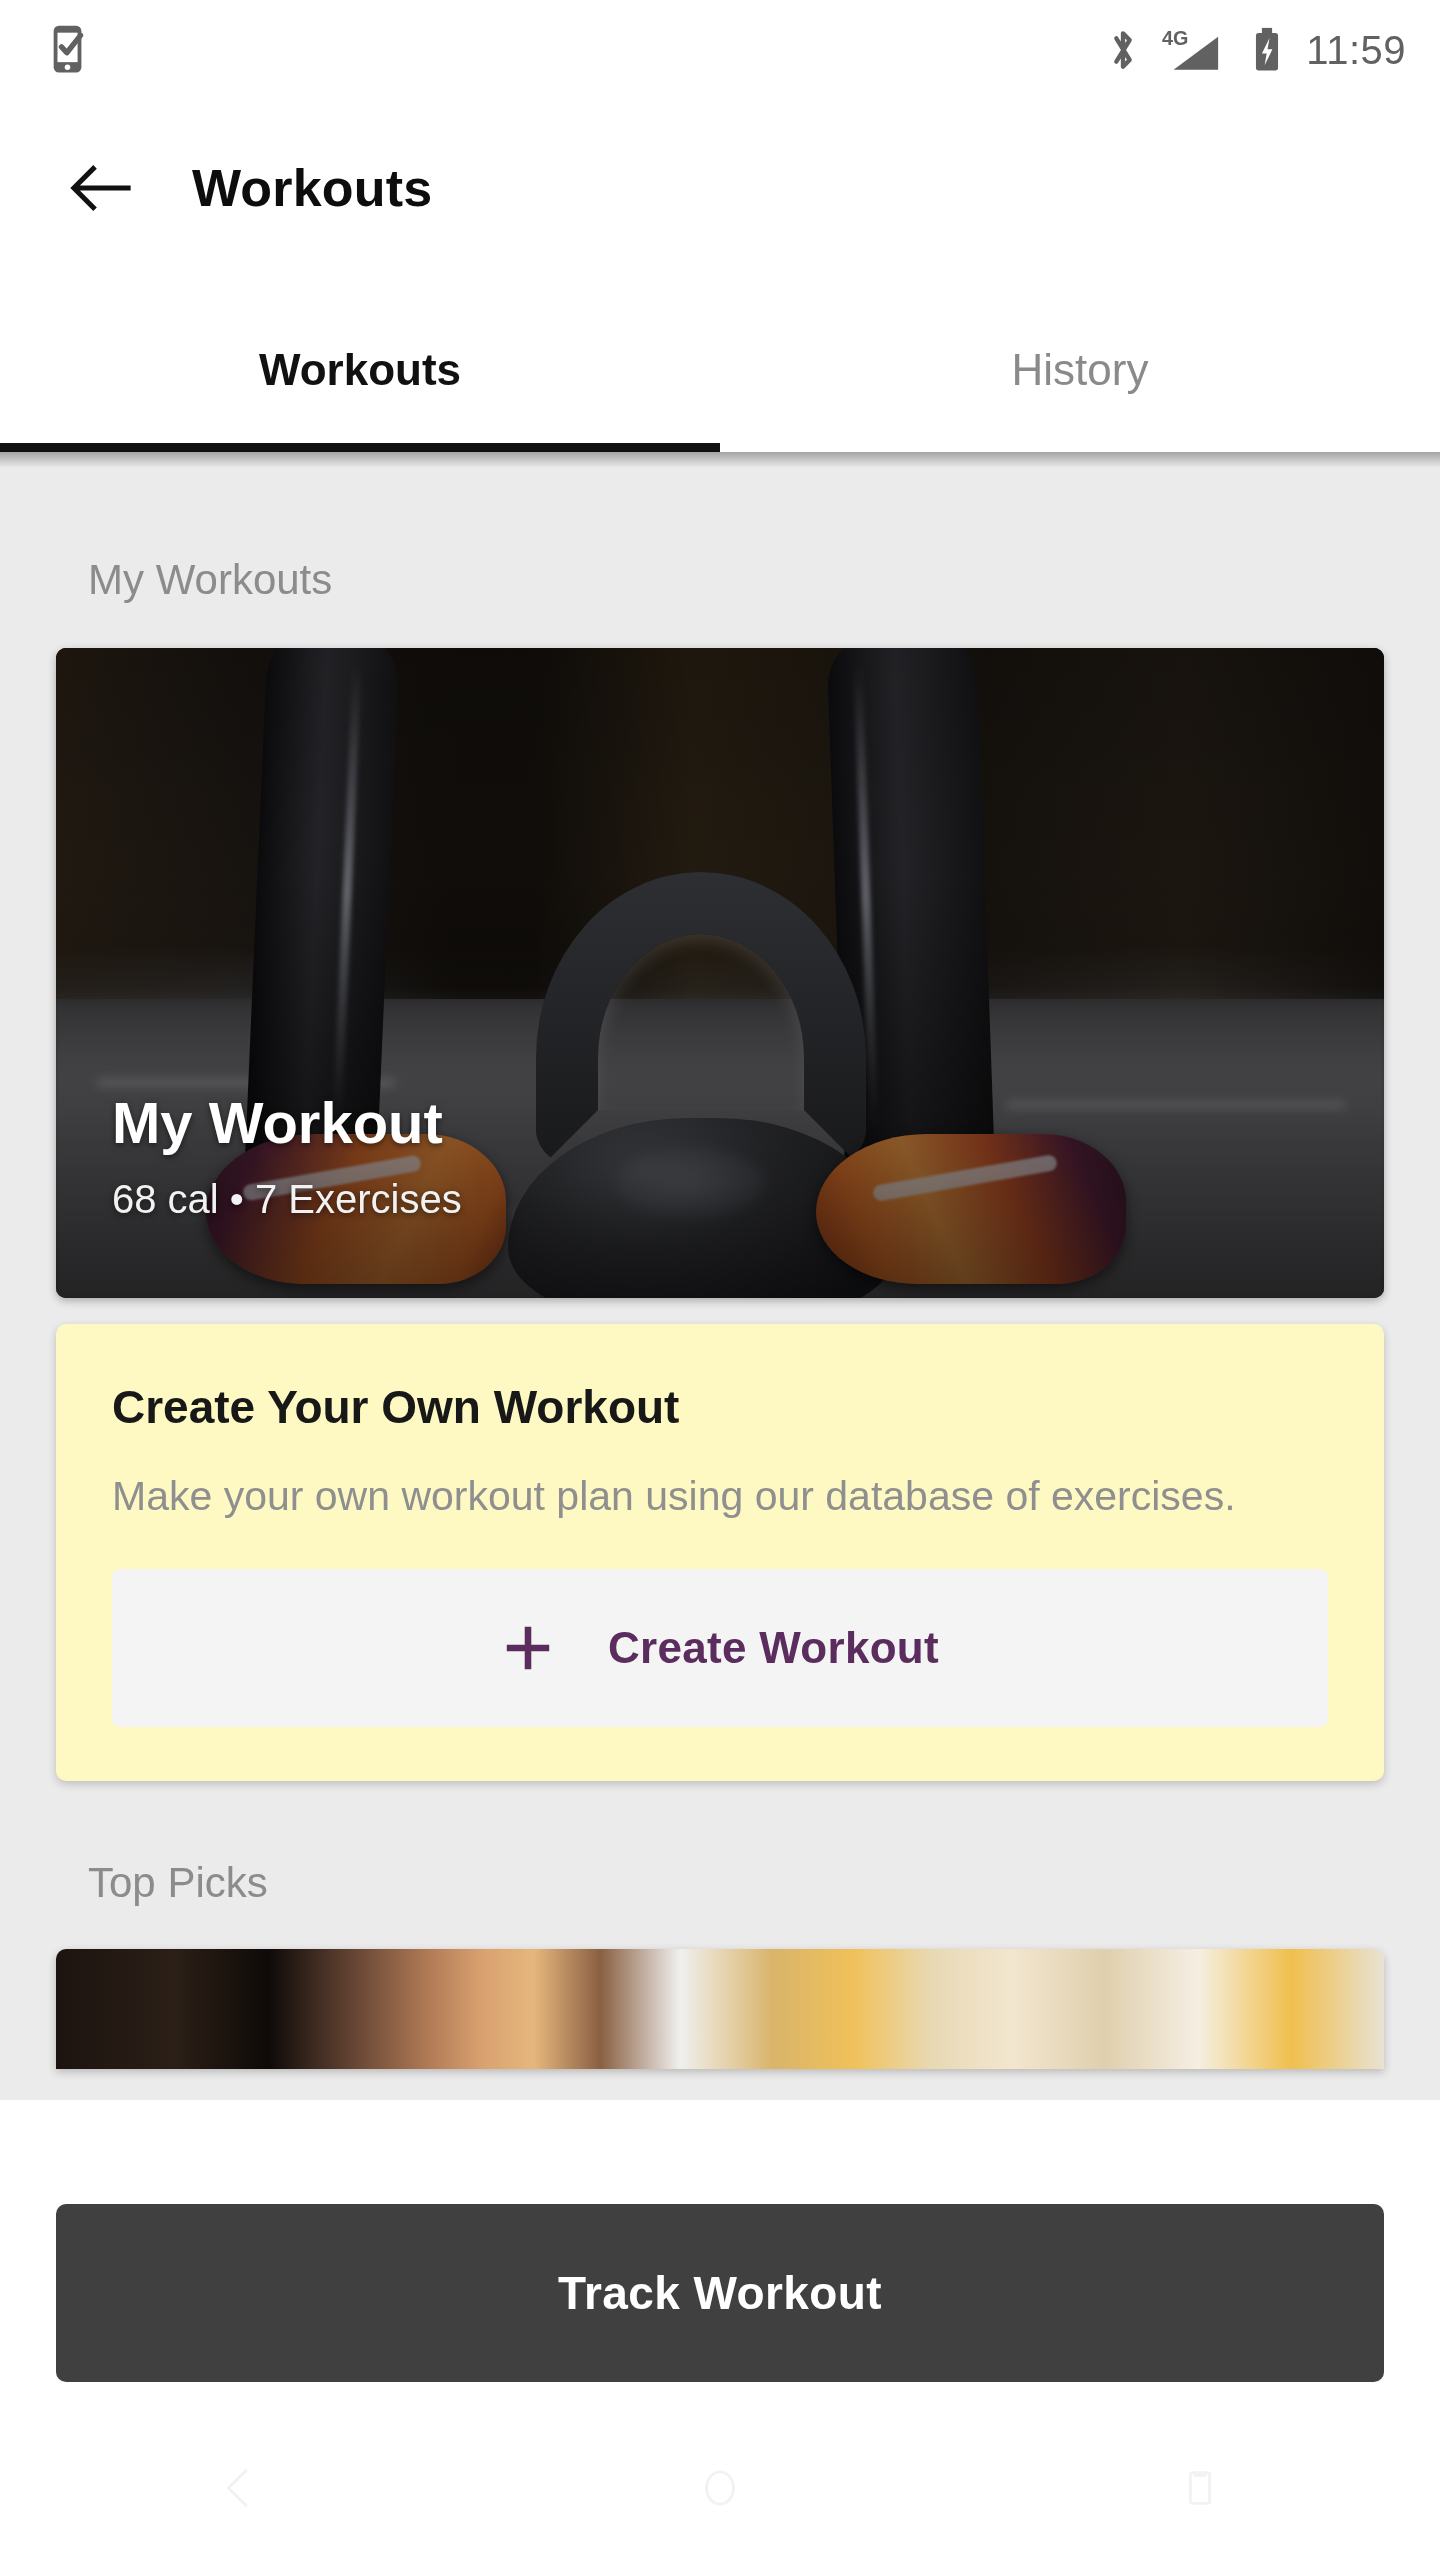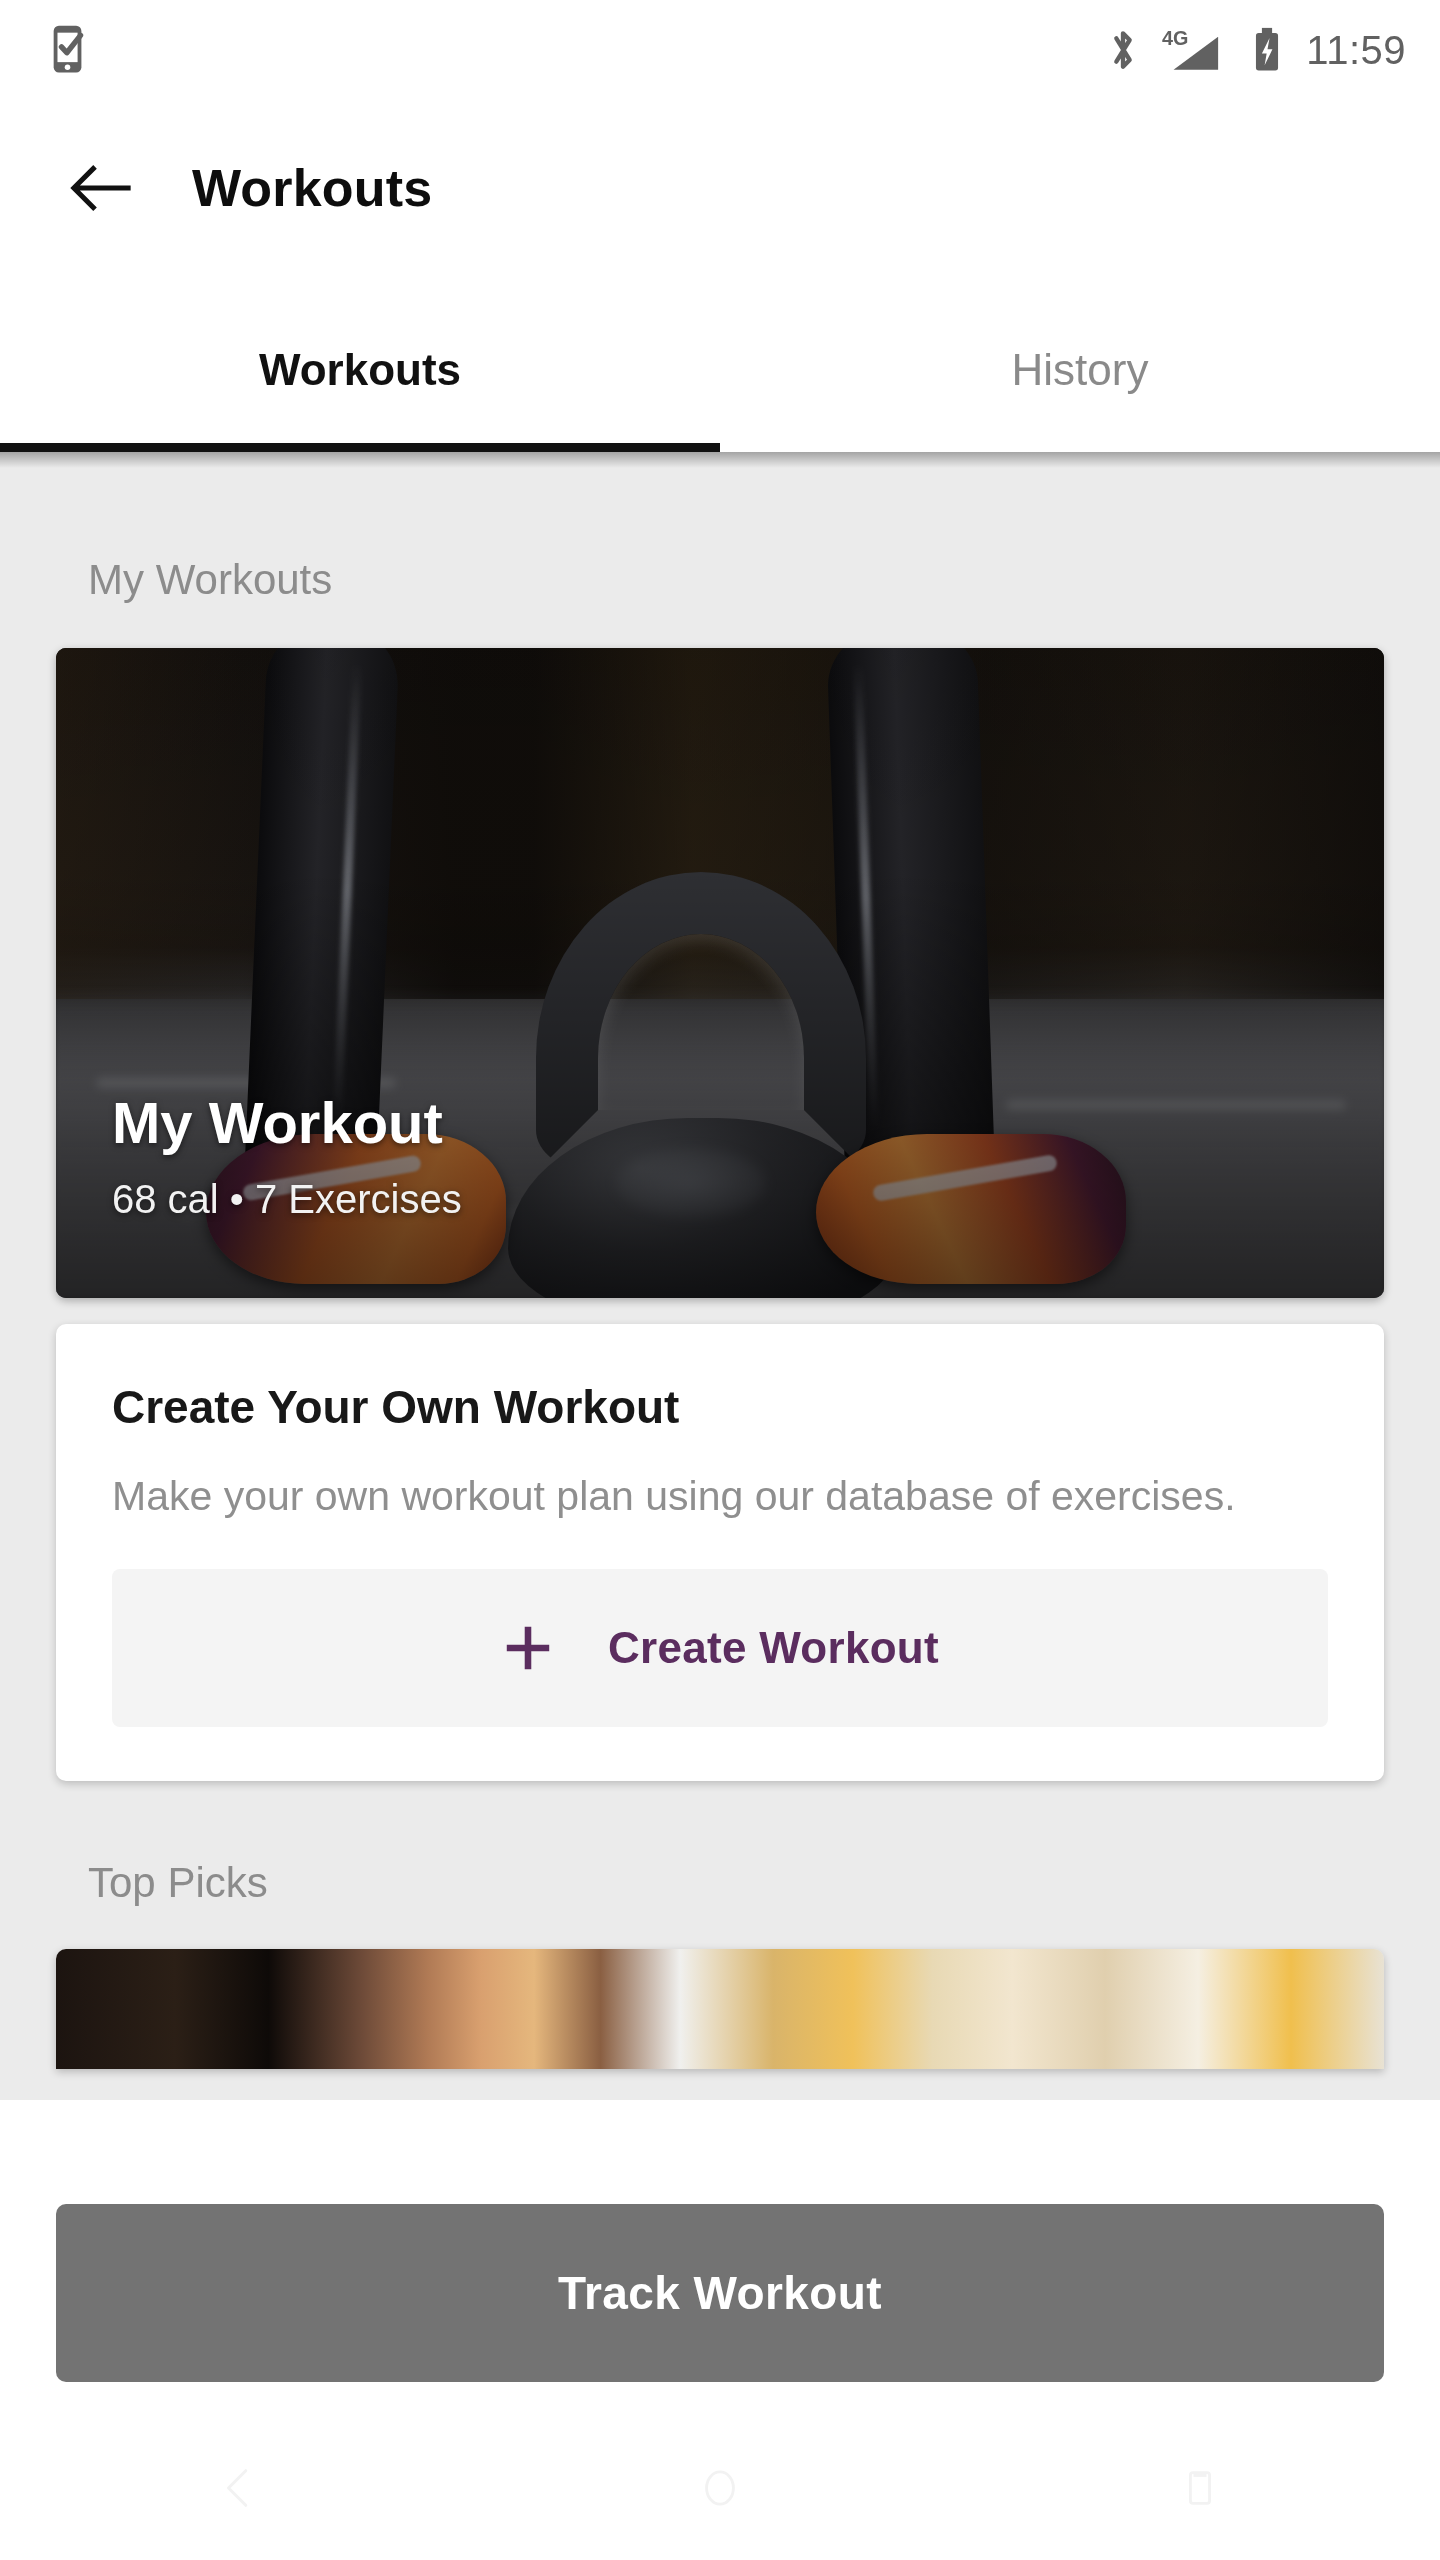--- a/index.html
+++ b/index.html
@@ -152,21 +152,21 @@
     font-size:58px; font-weight:bold; color:#ffffff;
     text-shadow:0 2px 6px rgba(0,0,0,0.55); line-height:1.1;
   }
   .hero-sub {
     font-size:40px; color:#f2f2f2; margin-top:22px;
     text-shadow:0 2px 6px rgba(0,0,0,0.55);
   }
 
   
   .create-card {
-    margin:26px 56px 0 56px; background:#ffffff;
+    margin:26px 56px 0 56px; background:#fef9c3;
     border-radius:10px; padding:56px 56px 54px 56px;
     box-shadow:0 3px 8px rgba(0,0,0,0.20);
   }
   .create-title { font-size:46px; font-weight:bold; color:#181818; }
   .create-desc {
     font-size:41px; color:#8f8f8f; margin-top:34px; line-height:1.38;
   }
   .create-btn {
     margin-top:44px; height:158px; background:#f4f4f4; border-radius:8px;
     display:flex; align-items:center; justify-content:center; gap:53px;
@@ -193,21 +193,21 @@
         #f5efe2 86%, #f0bf4d 93%, #e8e2d4 100%);
   }
 
   
   .bottom-bar {
     position:absolute; top:2100px; left:0; width:1440px; height:320px;
     background:#ffffff;
   }
   .track-btn {
     position:absolute; left:56px; top:104px; width:1328px; height:178px;
-    background:#737373; border-radius:10px;
+    background:#404040; border-radius:10px;
     display:flex; align-items:center; justify-content:center;
     cursor:pointer;
   }
   .track-btn-label {
     font-size:46px; font-weight:bold; color:#ffffff; letter-spacing:0.4px;
   }
 
   
   .nav-bar {
     position:absolute; top:2420px; left:0; width:1440px; height:140px;

